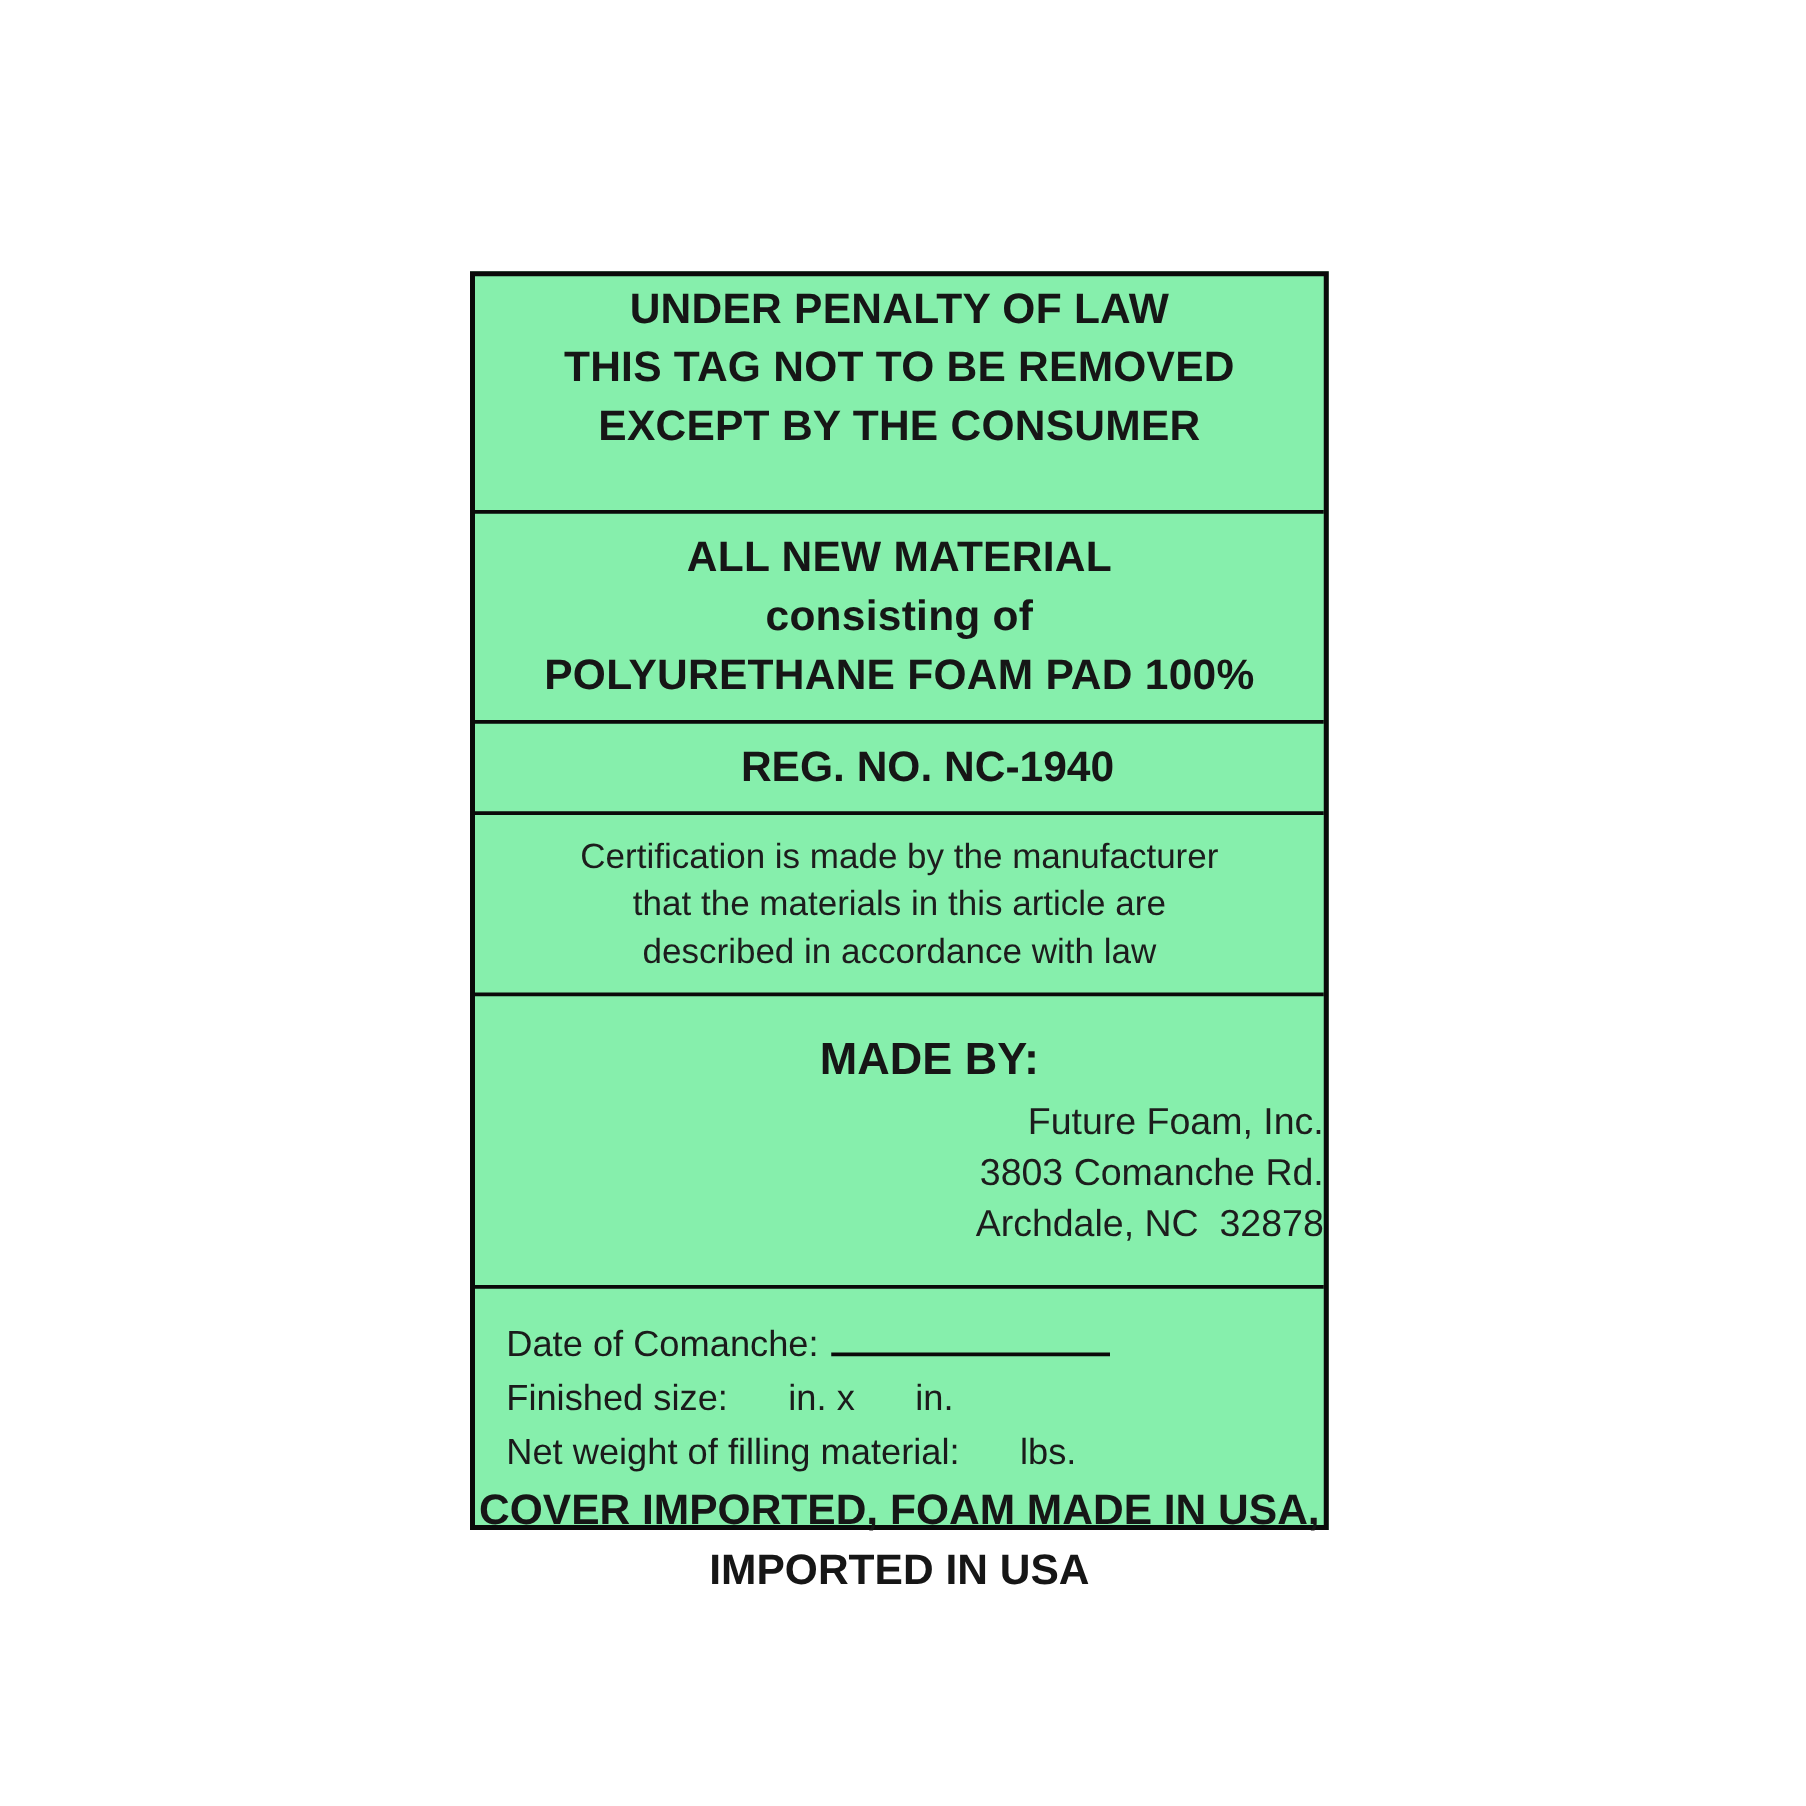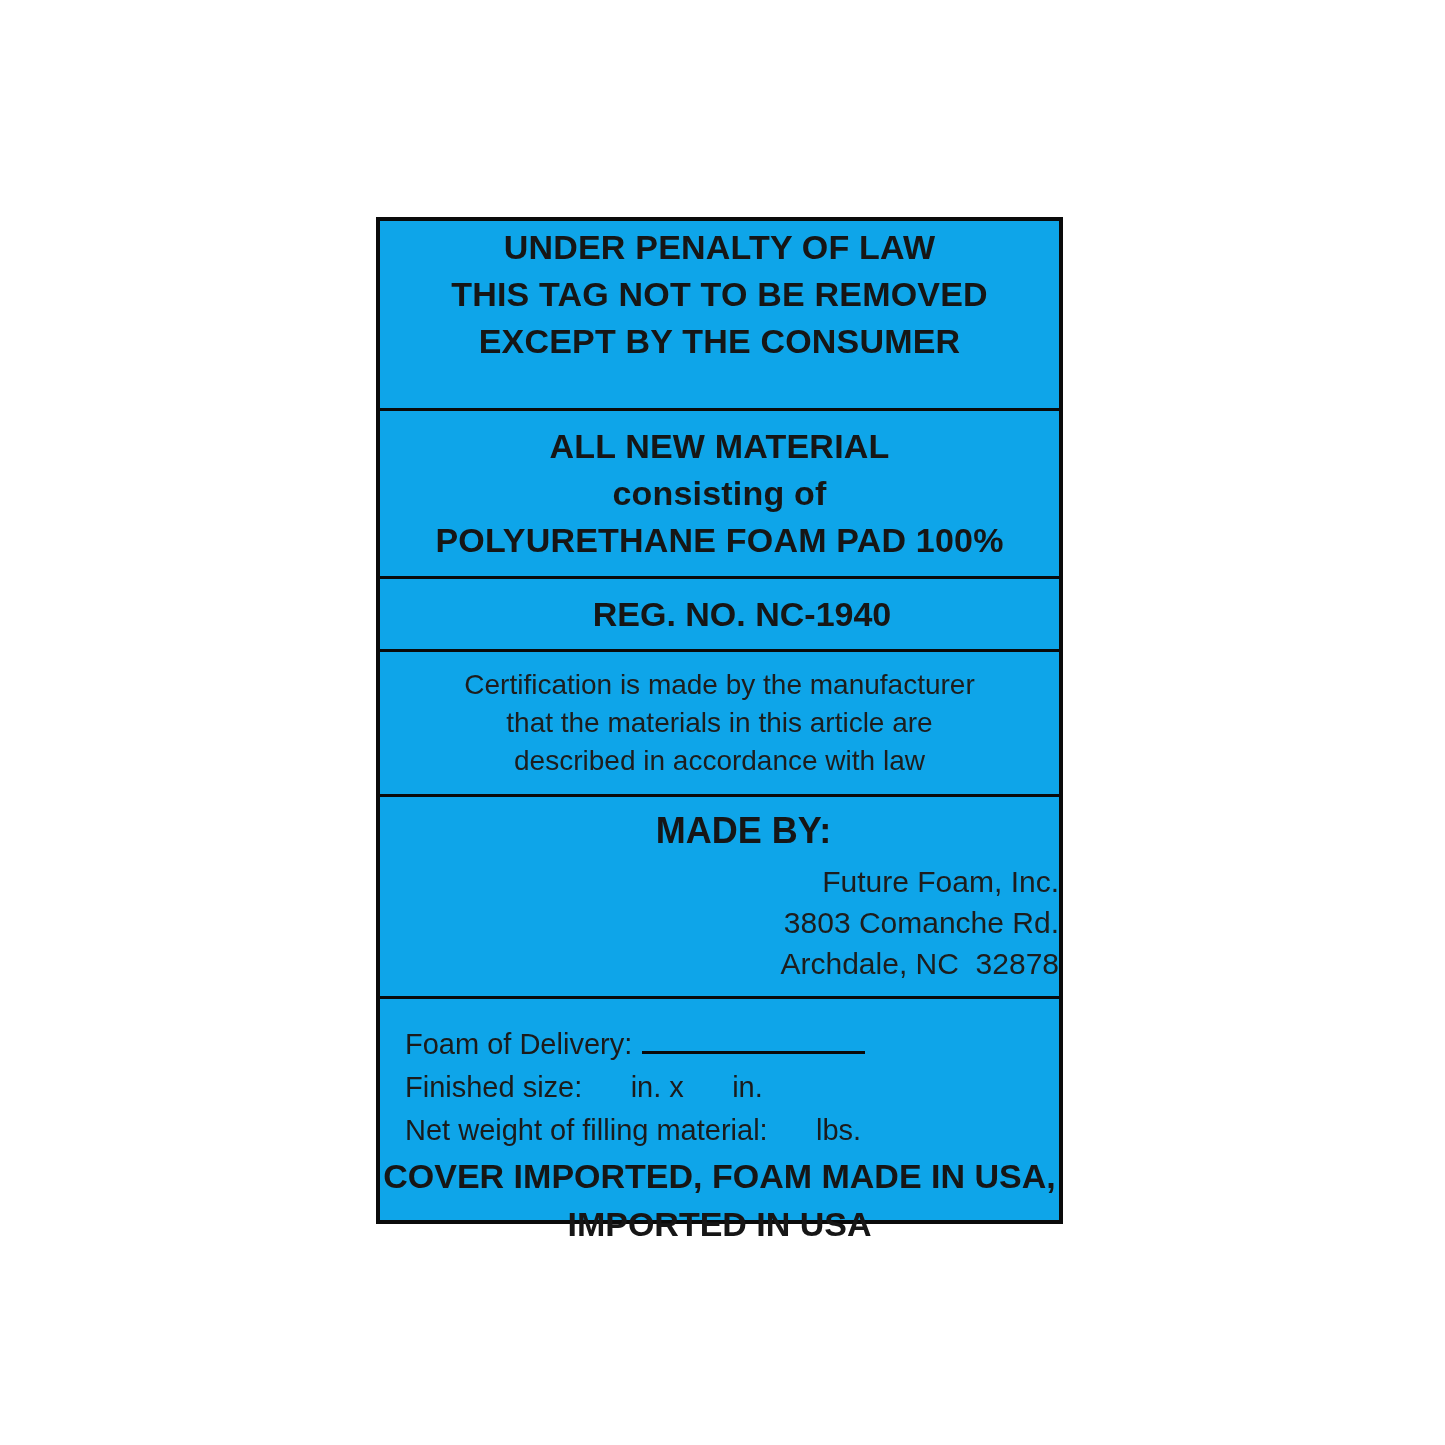--- a/index.html
+++ b/index.html
@@ -18,40 +18,40 @@
     overflow: hidden;
   }
   .tag {
     position: absolute;
     left: 376px;
     top: 217px;
     width: 687px;
     height: 1007px;
     box-sizing: border-box;
     border: 4px solid #0a0a0a;
-    background: #0ea5e9;
+    background: #86efac;
     display: flex;
     flex-direction: column;
     color: #161616;
   }
   .sec {
     box-sizing: border-box;
     display: flex;
     flex-direction: column;
     justify-content: center;
     text-align: center;
     flex: 0 0 auto;
   }
   .sec + .sec { border-top: 3px solid #0a0a0a; }
 
   .sec1 { height: 146px; }
   .sec2 { height: 168px; margin-top: 41px; }
   .sec3 { height: 73px; }
   .sec4 { height: 145px; }
-  .sec5 { height: 202px; padding-left: 48px; }
+  .sec5 { height: 234px; padding-left: 48px; }
   .sec6 {
     flex: 1 1 auto;
     justify-content: flex-start;
     text-align: left;
   }
 
   .line { white-space: nowrap; }
 
   .bold-lg {
     font-weight: bold;
@@ -140,21 +140,21 @@
 
     <section class="sec sec5">
       <div class="line madeby-heading">MADE BY:</div>
       <div class="line addr-line">Future Foam, Inc.</div>
       <div class="line addr-line">3803 Comanche Rd.</div>
       <div class="line addr-line">Archdale, NC  32878</div>
     </section>
 
     <section class="sec sec6">
       <div class="fill-lines">
-        <div class="fill-line"><span>Foam of Delivery:</span><span class="blank-line"></span></div>
+        <div class="fill-line"><span>Date of Comanche:</span><span class="blank-line"></span></div>
         <div class="fill-line">Finished size:      in. x      in.</div>
         <div class="fill-line">Net weight of filling material:      lbs.</div>
       </div>
       <div class="tag-footer">
         <div class="footer-line">COVER IMPORTED, FOAM MADE IN USA,</div>
         <div class="footer-line">IMPORTED IN USA</div>
       </div>
     </section>
 
   </div>

